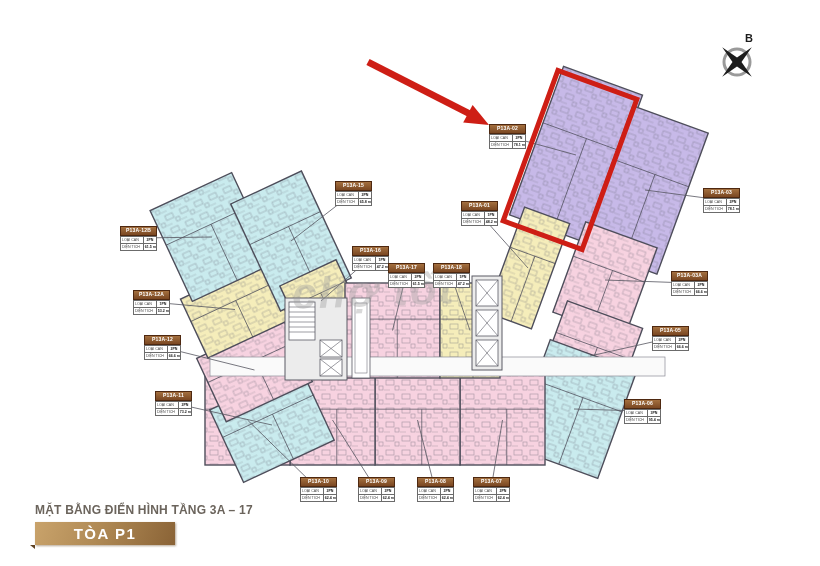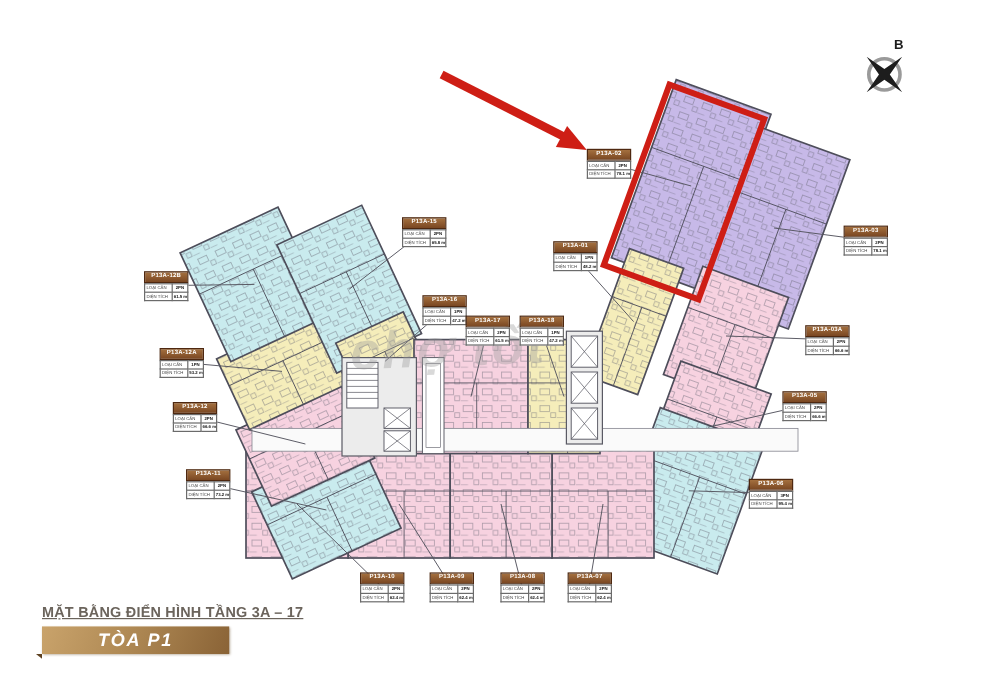--- a/index.html
+++ b/index.html
@@ -27,27 +27,27 @@
   .ul-table td.v{text-align:center;font-weight:bold;}
   
   #watermark{
     position:absolute;left:292px;top:266px;z-index:2;font-size:44px;font-style:italic;
     font-weight:bold;color:var(--watermark);opacity:.38;letter-spacing:2px;
     transform:rotate(-2deg);
   }
   
   #plan-title{
     position:absolute;left:35px;top:503px;z-index:5;font-size:12px;font-weight:bold;
-    color:var(--title_text);letter-spacing:.2px;text-decoration:underline;
+    color:var(--title_text);letter-spacing:.2px;
   }
   #tower-banner{
-    position:absolute;left:35px;top:522px;z-index:5;width:156px;height:23px;
+    position:absolute;left:35px;top:522px;z-index:5;width:140px;height:23px;
     background:linear-gradient(110deg,var(--banner_from) 0%,#b08a55 45%,var(--banner_to) 100%);
     color:#fff;font-weight:bold;font-size:15px;text-align:center;line-height:23px;
-    letter-spacing:1.5px;box-shadow:1px 1px 2px rgba(90,60,20,.45);font-style:italic;
+    letter-spacing:1.5px;box-shadow:1px 1px 2px rgba(90,60,20,.45);
   }
   #tower-banner::after{
     content:"";position:absolute;left:-5px;bottom:-4px;border-style:solid;
     border-width:0 5px 4px 0;border-color:transparent #5e4121 transparent transparent;
   }
   
   #compass-b{position:absolute;left:745px;top:32px;z-index:5;font-size:11px;font-weight:bold;color:#1c1c1c;}
 </style>
 </head>
 <body>

